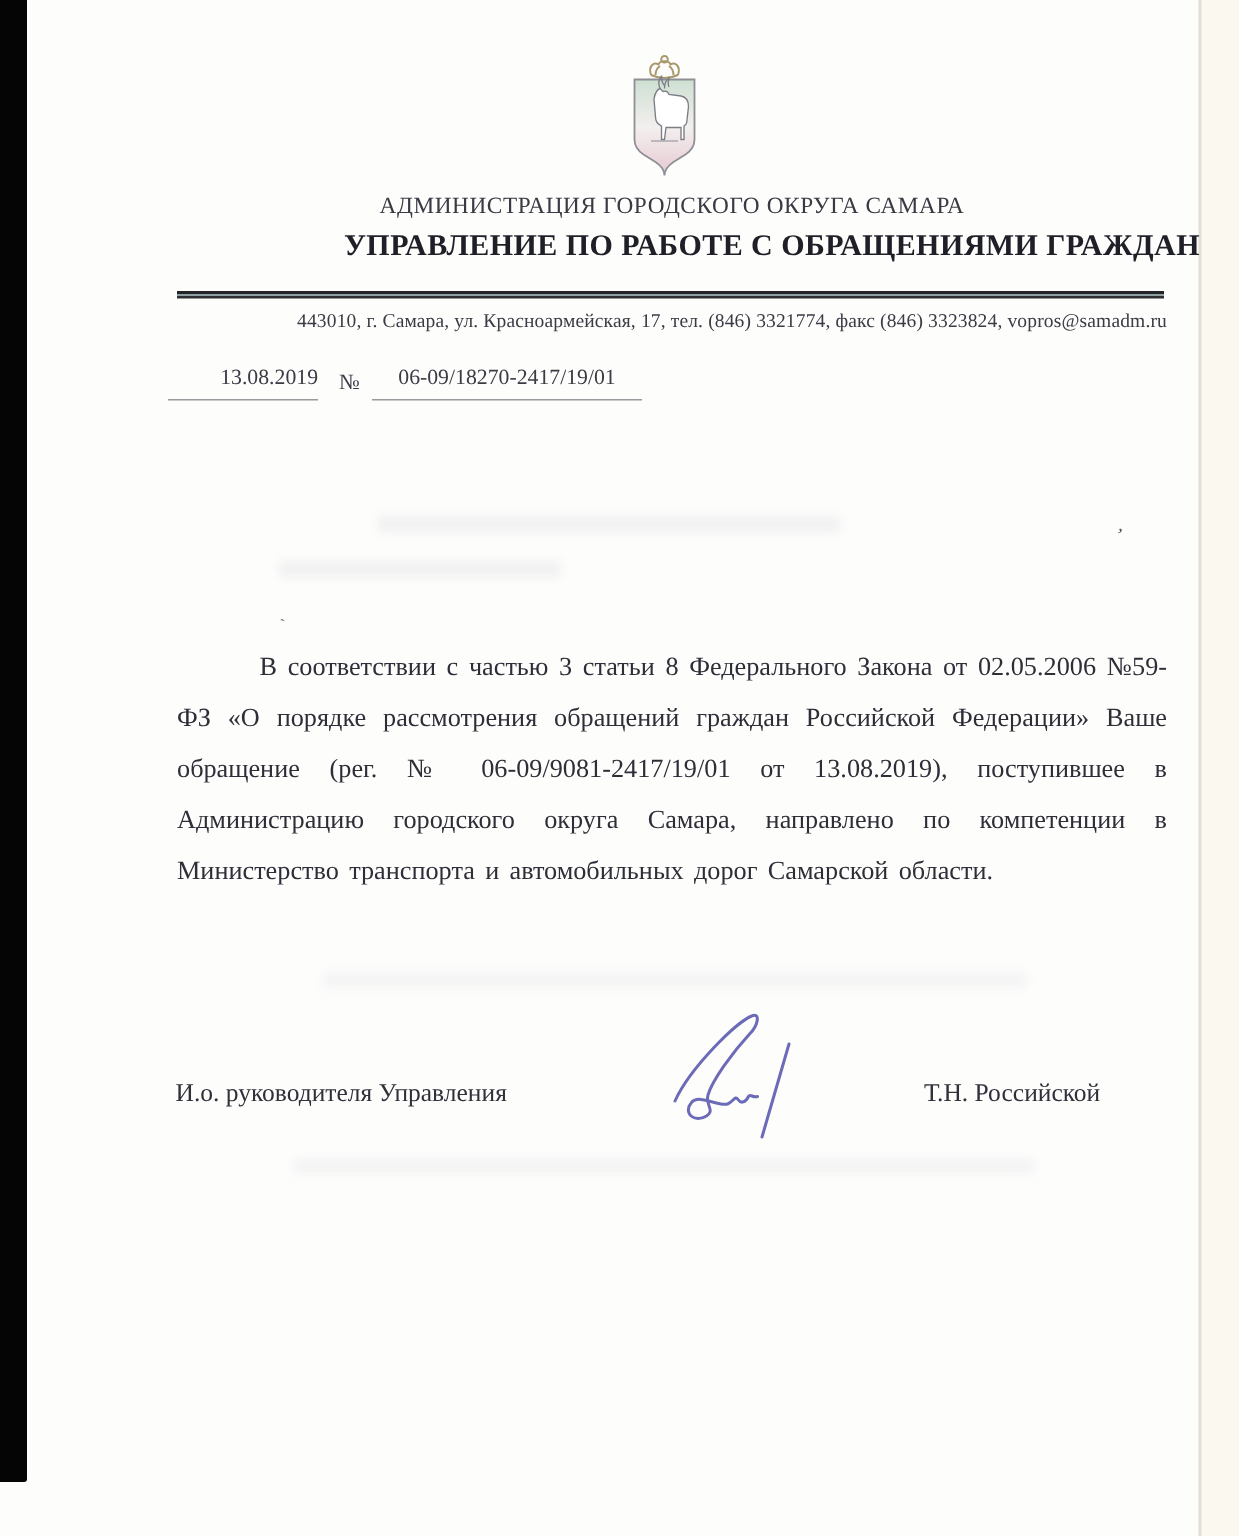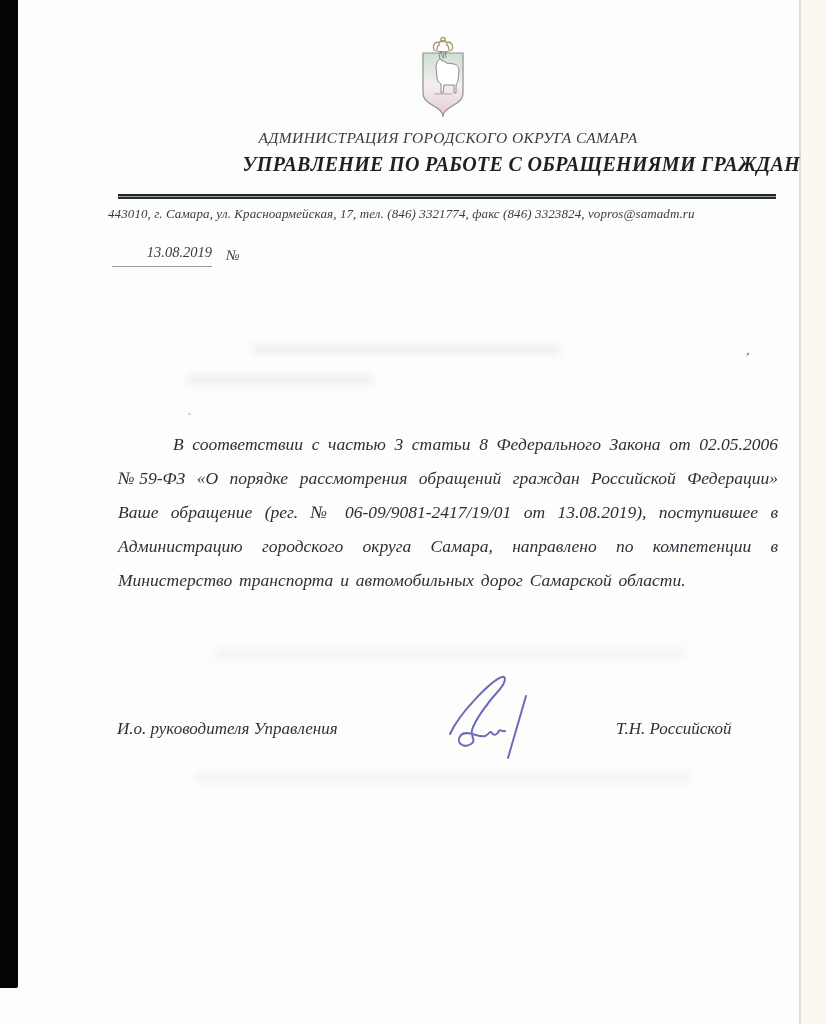--- a/index.html
+++ b/index.html
@@ -6,21 +6,20 @@
   body{
     width:826px;height:1024px;
     background:#ffffff;
     font-family:"Liberation Serif", serif;
     position:relative;
     overflow:hidden;
   }
   .page{
     position:absolute;left:0;top:0;width:826px;height:1024px;
     background:#fdfdfc;
-    font-style:italic;
   }
   
   .scan-bar-left{
     position:absolute;left:0;top:0;width:18px;height:988px;
     background:#050505;
     border-radius:0 0 2px 0;
   }
   .scan-edge-right{
     position:absolute;left:799px;top:0;width:2px;height:1024px;
     background:#e3ded2;
@@ -46,22 +45,22 @@
   .department{
     position:absolute;left:100px;top:153px;width:700px;
     text-align:right;font-size:20px;font-weight:bold;letter-spacing:.3px;
     color:#1f1f28;
   }
   .head-rule{
     position:absolute;left:118px;top:194px;width:658px;height:5px;
     background:linear-gradient(#232329 0 45%, #8fa0a0 45% 62%, #2e2e35 62% 100%);
   }
   .contact-line{
-    position:absolute;left:108px;top:206px;width:690px;
-    text-align:left;font-size:13px;color:#3b3b46;letter-spacing:.1px;
+    position:absolute;left:88px;top:206px;width:690px;
+    text-align:right;font-size:13px;color:#3b3b46;letter-spacing:.1px;
   }
   
   .ref-date{
     position:absolute;left:112px;top:244px;width:100px;
     text-align:right;font-size:14.5px;color:#3b3b46;
     border-bottom:1.5px solid #9a9a9e;padding-bottom:5px;
   }
   .ref-no-label{
     position:absolute;left:226px;top:247px;font-size:14.5px;color:#3b3b46;
   }
@@ -127,20 +126,21 @@
     </svg>
   </div>
 
   <div class="org-name">АДМИНИСТРАЦИЯ ГОРОДСКОГО ОКРУГА САМАРА</div>
   <div class="department">УПРАВЛЕНИЕ ПО РАБОТЕ С ОБРАЩЕНИЯМИ ГРАЖДАН</div>
   <div class="head-rule"></div>
   <div class="contact-line">443010, г. Самара, ул. Красноармейская, 17,  тел. (846) 3321774,  факс (846) 3323824,  vopros@samadm.ru</div>
 
   <div class="ref-date">13.08.2019</div>
   <div class="ref-no-label">№</div>
+  <div class="ref-number">06-09/18270-2417/19/01</div>
 
 
   <div class="ghost" style="left:252px;top:344px;width:308px;height:11px;"></div>
   <div class="ghost" style="left:186px;top:374px;width:188px;height:11px;"></div>
   <div class="tiny-mark" style="left:188px;top:412px;transform:rotate(-20deg);">`</div>
   <div class="tiny-mark" style="left:744px;top:350px;transform:rotate(15deg);font-size:13px;color:#55555c;">’</div>
   <div class="ghost" style="left:215px;top:648px;width:470px;height:11px;opacity:.7;"></div>
   <div class="ghost" style="left:195px;top:772px;width:495px;height:11px;opacity:.7;"></div>
 
   <div class="body-paragraph">В соответствии с частью 3 статьи 8 Федерального Закона от 02.05.2006 №59-ФЗ «О порядке рассмотрения обращений граждан Российской Федерации» Ваше обращение (рег. № 06-09/9081-2417/19/01 от 13.08.2019), поступившее в Администрацию городского округа Самара, направлено по компетенции в Министерство транспорта и автомобильных дорог Самарской области.</div>

